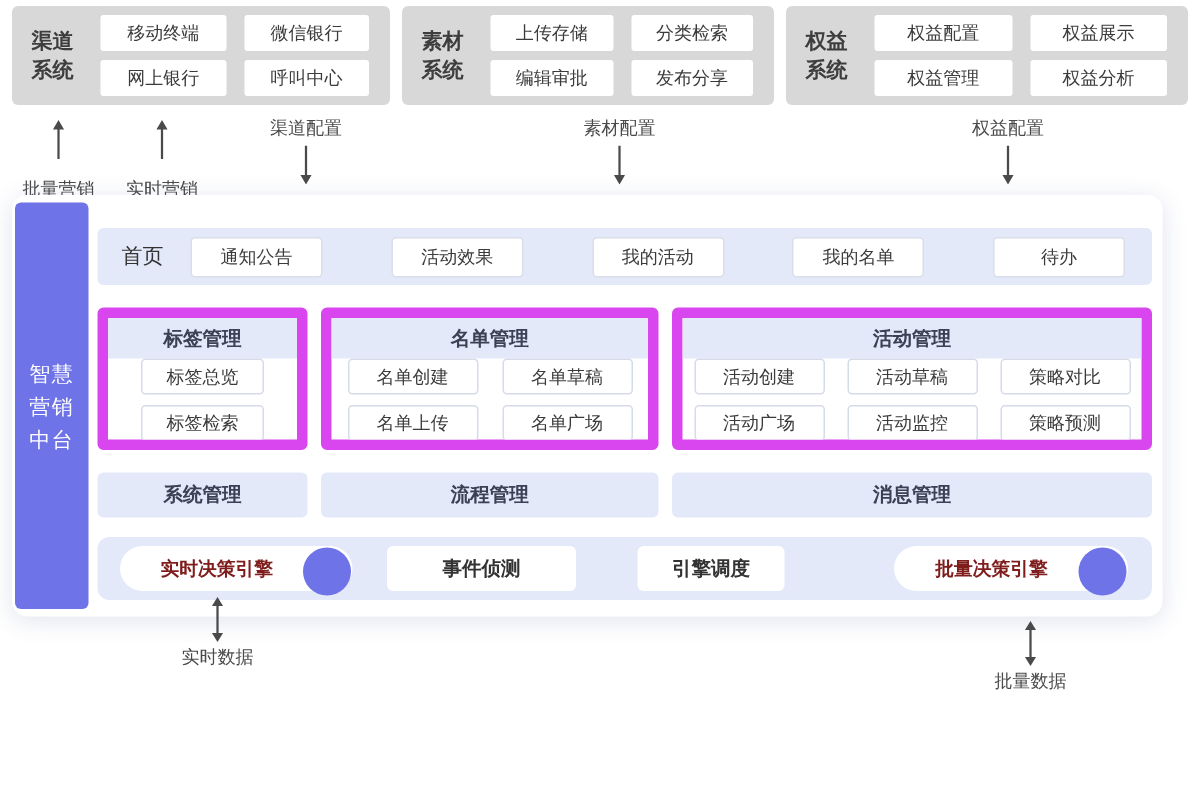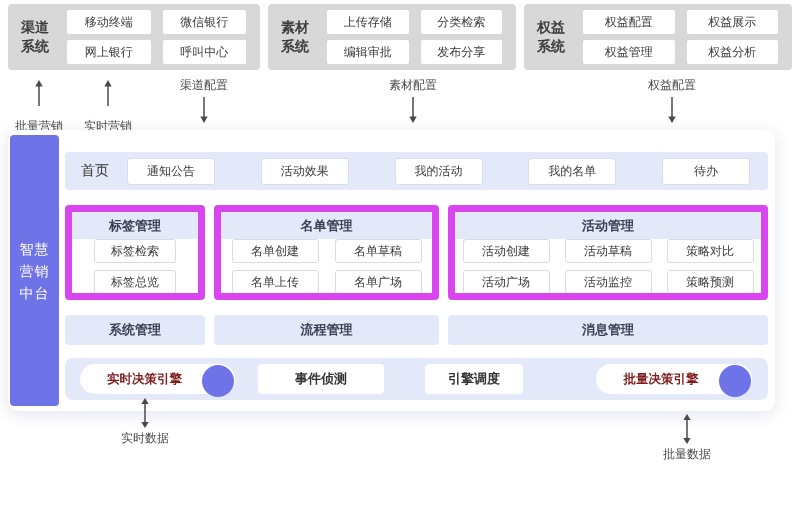--- a/index.html
+++ b/index.html
@@ -161,22 +161,22 @@
           <div class="btn">我的活动</div>
           <div class="btn">我的名单</div>
           <div class="btn">待办</div>
         </div>
       </div>
 
       <div class="sections">
         <div class="panel p1">
           <div class="panel-h">标签管理</div>
           <div class="panel-b">
+            <div class="btn">标签总览</div>
             <div class="btn">标签检索</div>
-            <div class="btn">标签总览</div>
           </div>
         </div>
         <div class="panel p2">
           <div class="panel-h">名单管理</div>
           <div class="panel-b">
             <div class="btn">名单创建</div>
             <div class="btn">名单草稿</div>
             <div class="btn">名单上传</div>
             <div class="btn">名单广场</div>
           </div>

